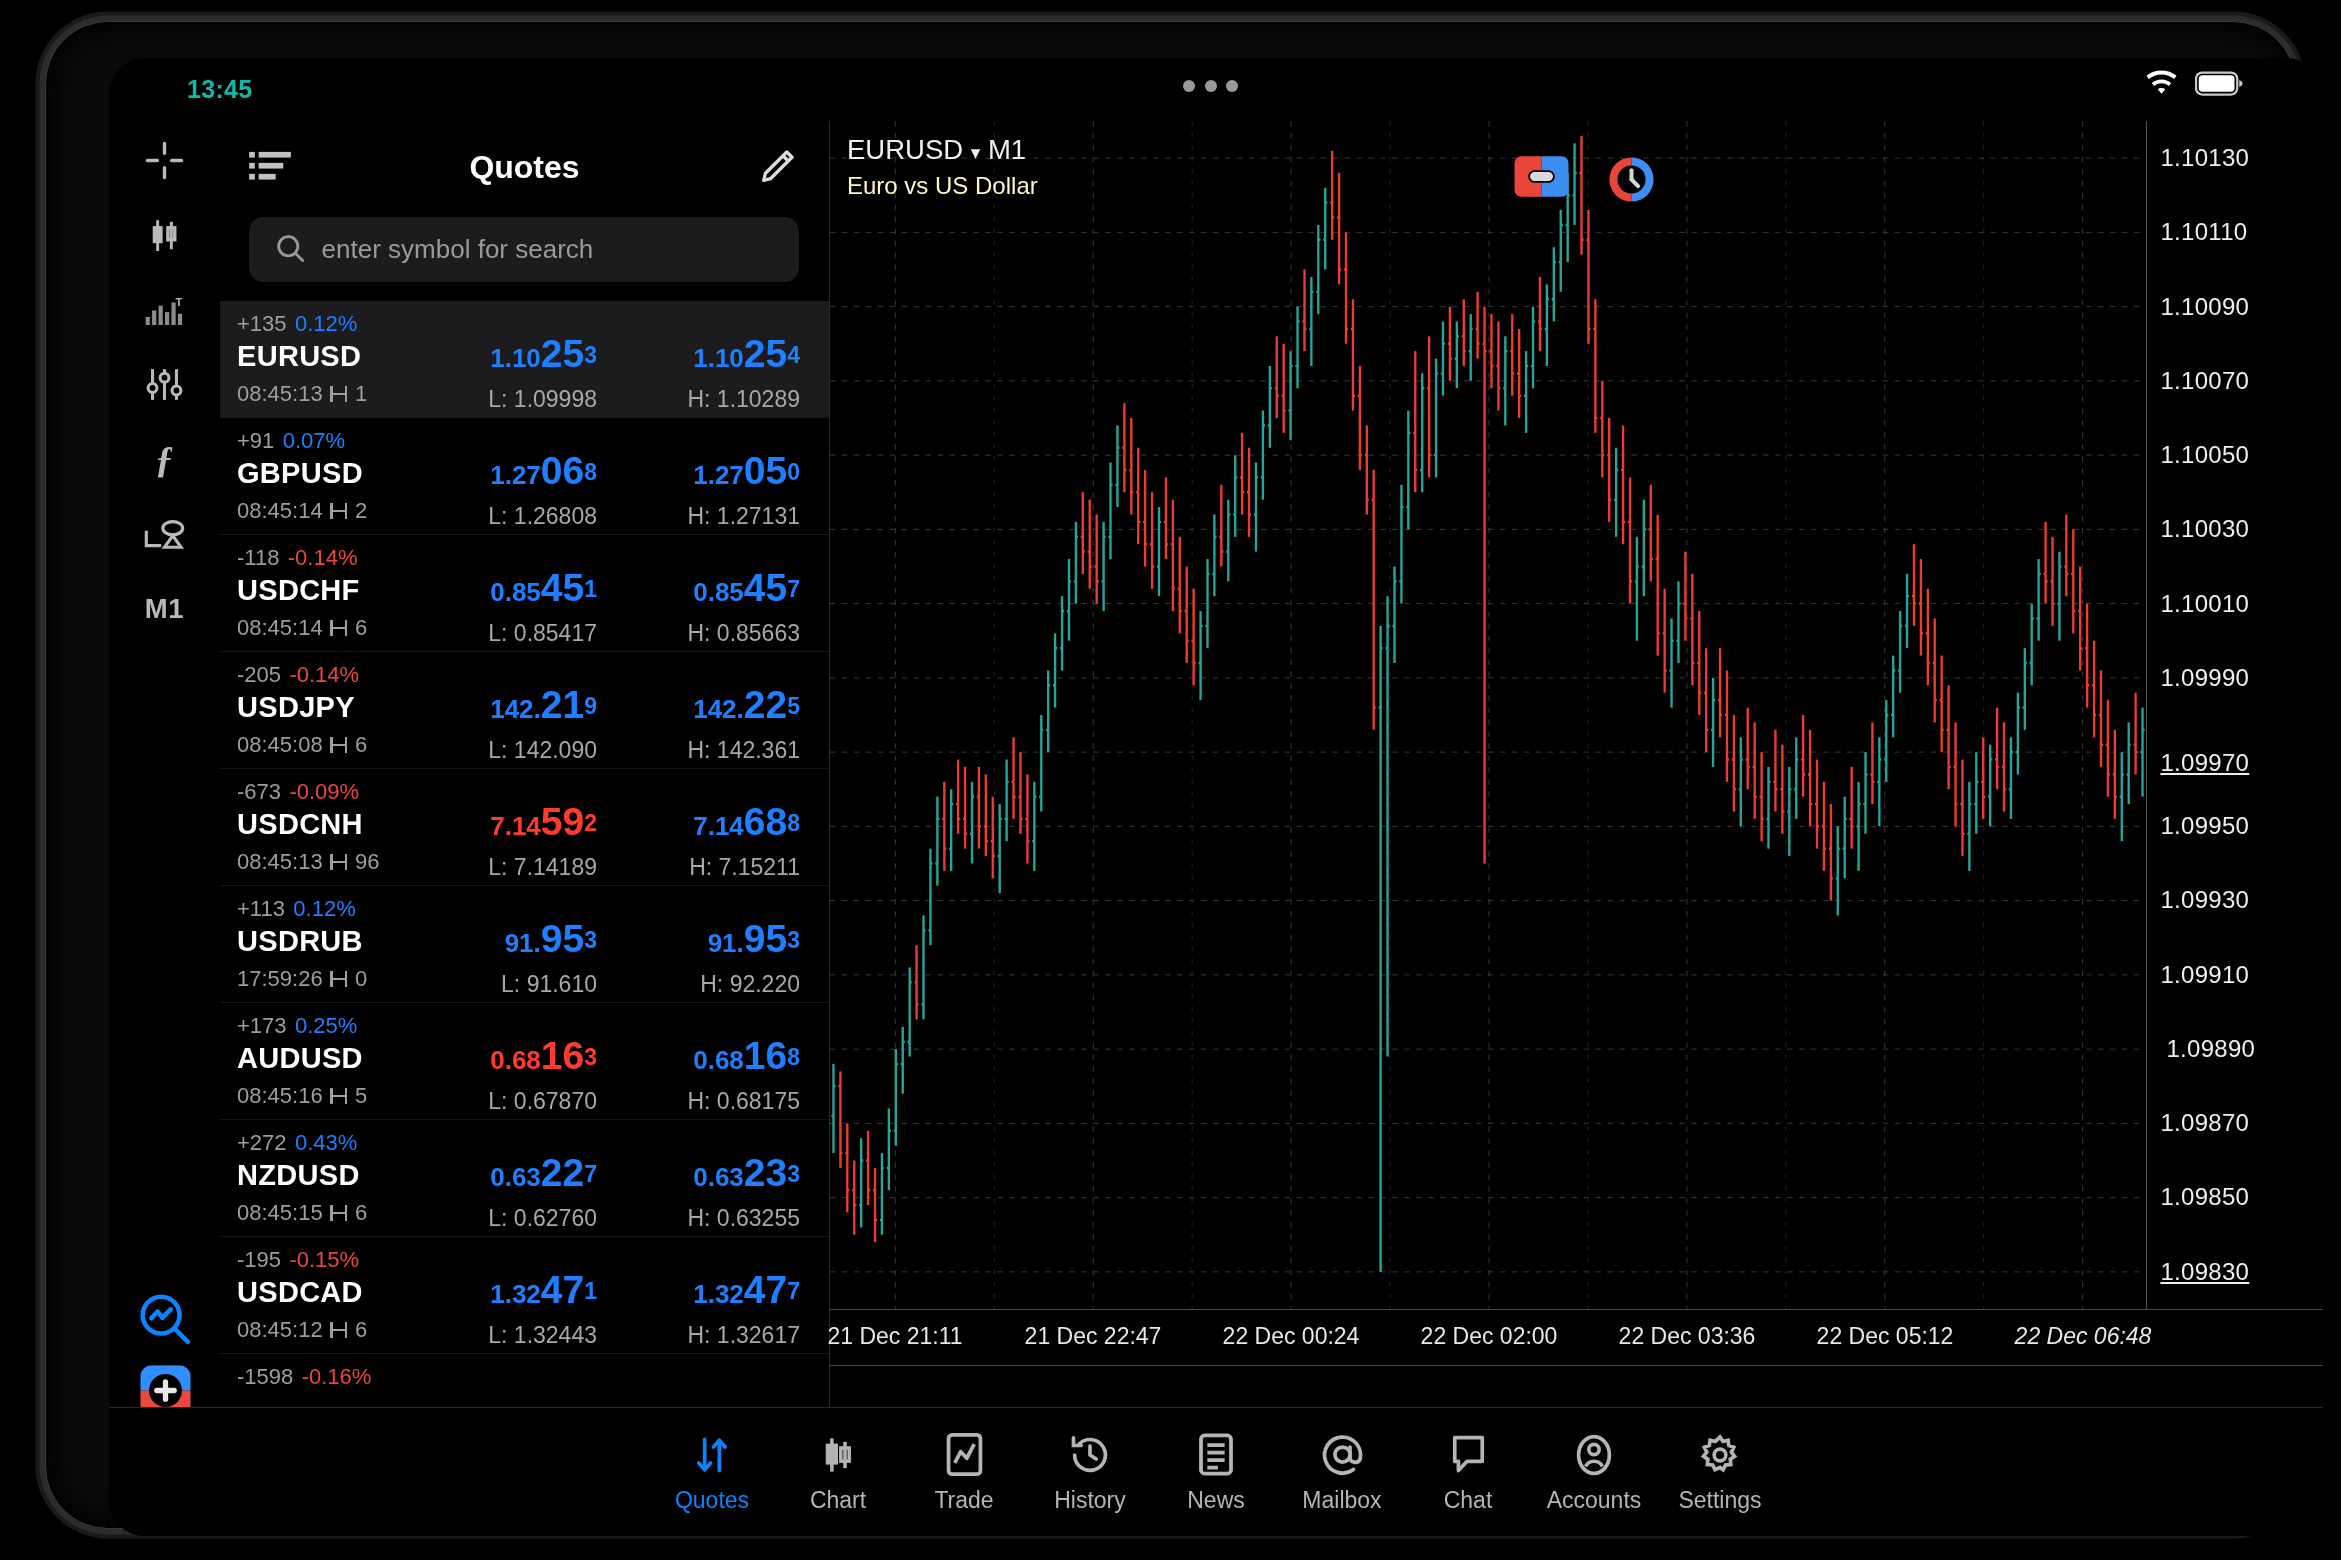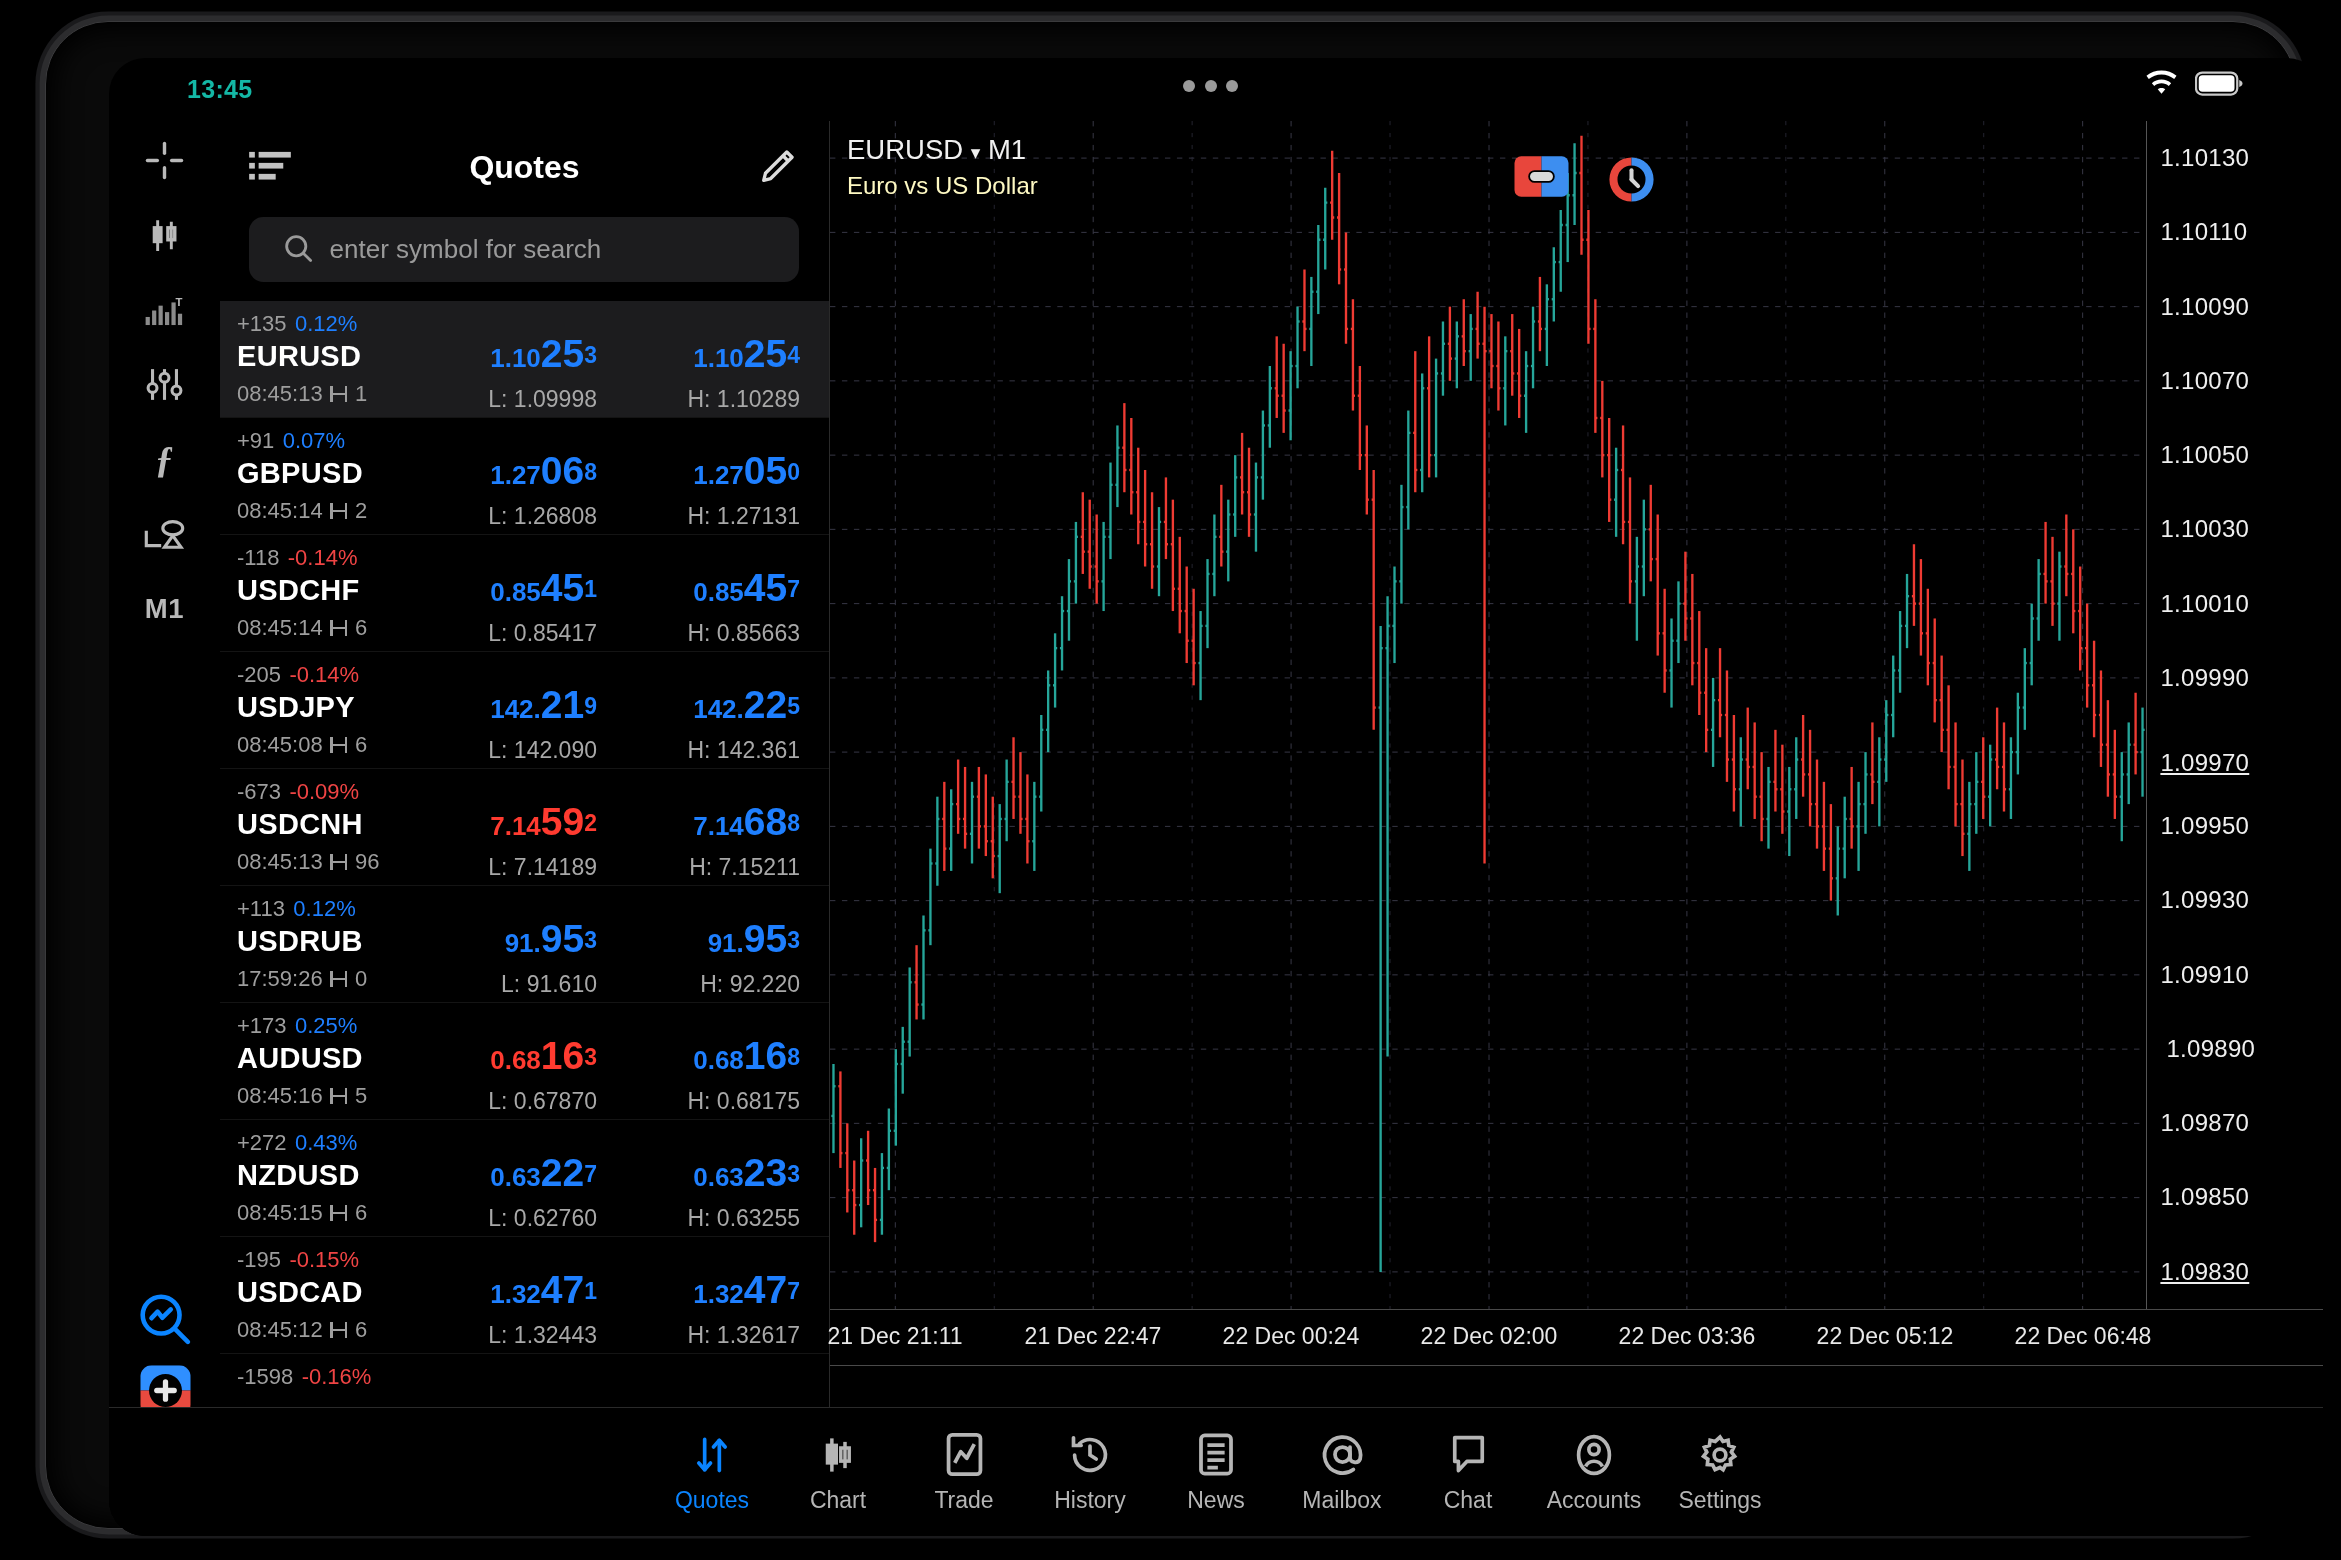--- a/index.html
+++ b/index.html
@@ -39,21 +39,21 @@
   #quotes-panel { position:absolute; left:111px; top:63px; width:610px; height:1286px;
     background:#000; border-right:0.6px solid #2a2a2a; overflow:hidden; }
 
   #quotes-header { position:relative; height:90px; }
   #quotes-title { position:absolute; left:0; right:0; top:27.5px; text-align:center;
     color:#fff; font-size:32px; font-weight:700; }
   #list-icon-btn { position:absolute; left:29px; top:29px; width:42px; height:36px; }
   #edit-icon-btn { position:absolute; right:31px; top:25px; width:42px; height:42px; }
 
   #search-wrap { position:absolute; left:29px; top:96px; width:550px; height:65px;
-    background:#1c1c1e; border-radius:14.4px; display:flex; align-items:center; padding:0 34px; }
+    background:#1c1c1e; border-radius:14.4px; display:flex; align-items:center; padding:0 26px; }
   #search-input { flex:1; background:transparent; border:none; outline:none;
     color:#d4d4d4; font-size:26px; font-family:"Liberation Sans", sans-serif;
     margin-left:15.6px; }
   #search-input::placeholder { color:#9a9a9a; }
 
   #quote-list { position:absolute; left:0; top:180px; width:610px; height:1110px; }
   .quote-row { position:relative; height:117px; padding:8.4px 0 0 0;
     border-bottom:0.6px solid #141414; }
   .quote-row.selected { background:#1c1c1e; }
   .q-change { position:absolute; left:17px; top:9.6px; font-size:22px; }
@@ -1066,21 +1066,21 @@
           <div class="price-tick" style="top: 1076px;">1.09850</div>
           <div class="price-tick" style="top: 1151px; text-decoration: underline;">1.09830</div>
         </div>
       <div id="time-axis">
           <div class="time-tick" style="left: 65px;">21 Dec 21:11</div>
           <div class="time-tick" style="left: 263px;">21 Dec 22:47</div>
           <div class="time-tick" style="left: 461px;">22 Dec 00:24</div>
           <div class="time-tick" style="left: 659px;">22 Dec 02:00</div>
           <div class="time-tick" style="left: 857px;">22 Dec 03:36</div>
           <div class="time-tick" style="left: 1055px;">22 Dec 05:12</div>
-          <div class="time-tick" style="left: 1253px;">22 Dec 06:48</div>
+          <div class="time-tick" style="left: 1253px; font-style: italic;">22 Dec 06:48</div>
         </div>
     </div>
 
     <div id="bottom-nav">
         <div class="nav-item active">
           <span class="nav-icon">
             <svg width="44" height="44" viewBox="0 0 24 24">
               <g stroke="#0a84ff" stroke-width="2" fill="none" stroke-linecap="round" stroke-linejoin="round">
                 <line x1="8" y1="3.5" x2="8" y2="20"></line>
                 <polyline points="4.8,16.4 8,20 11.2,16.4"></polyline>

